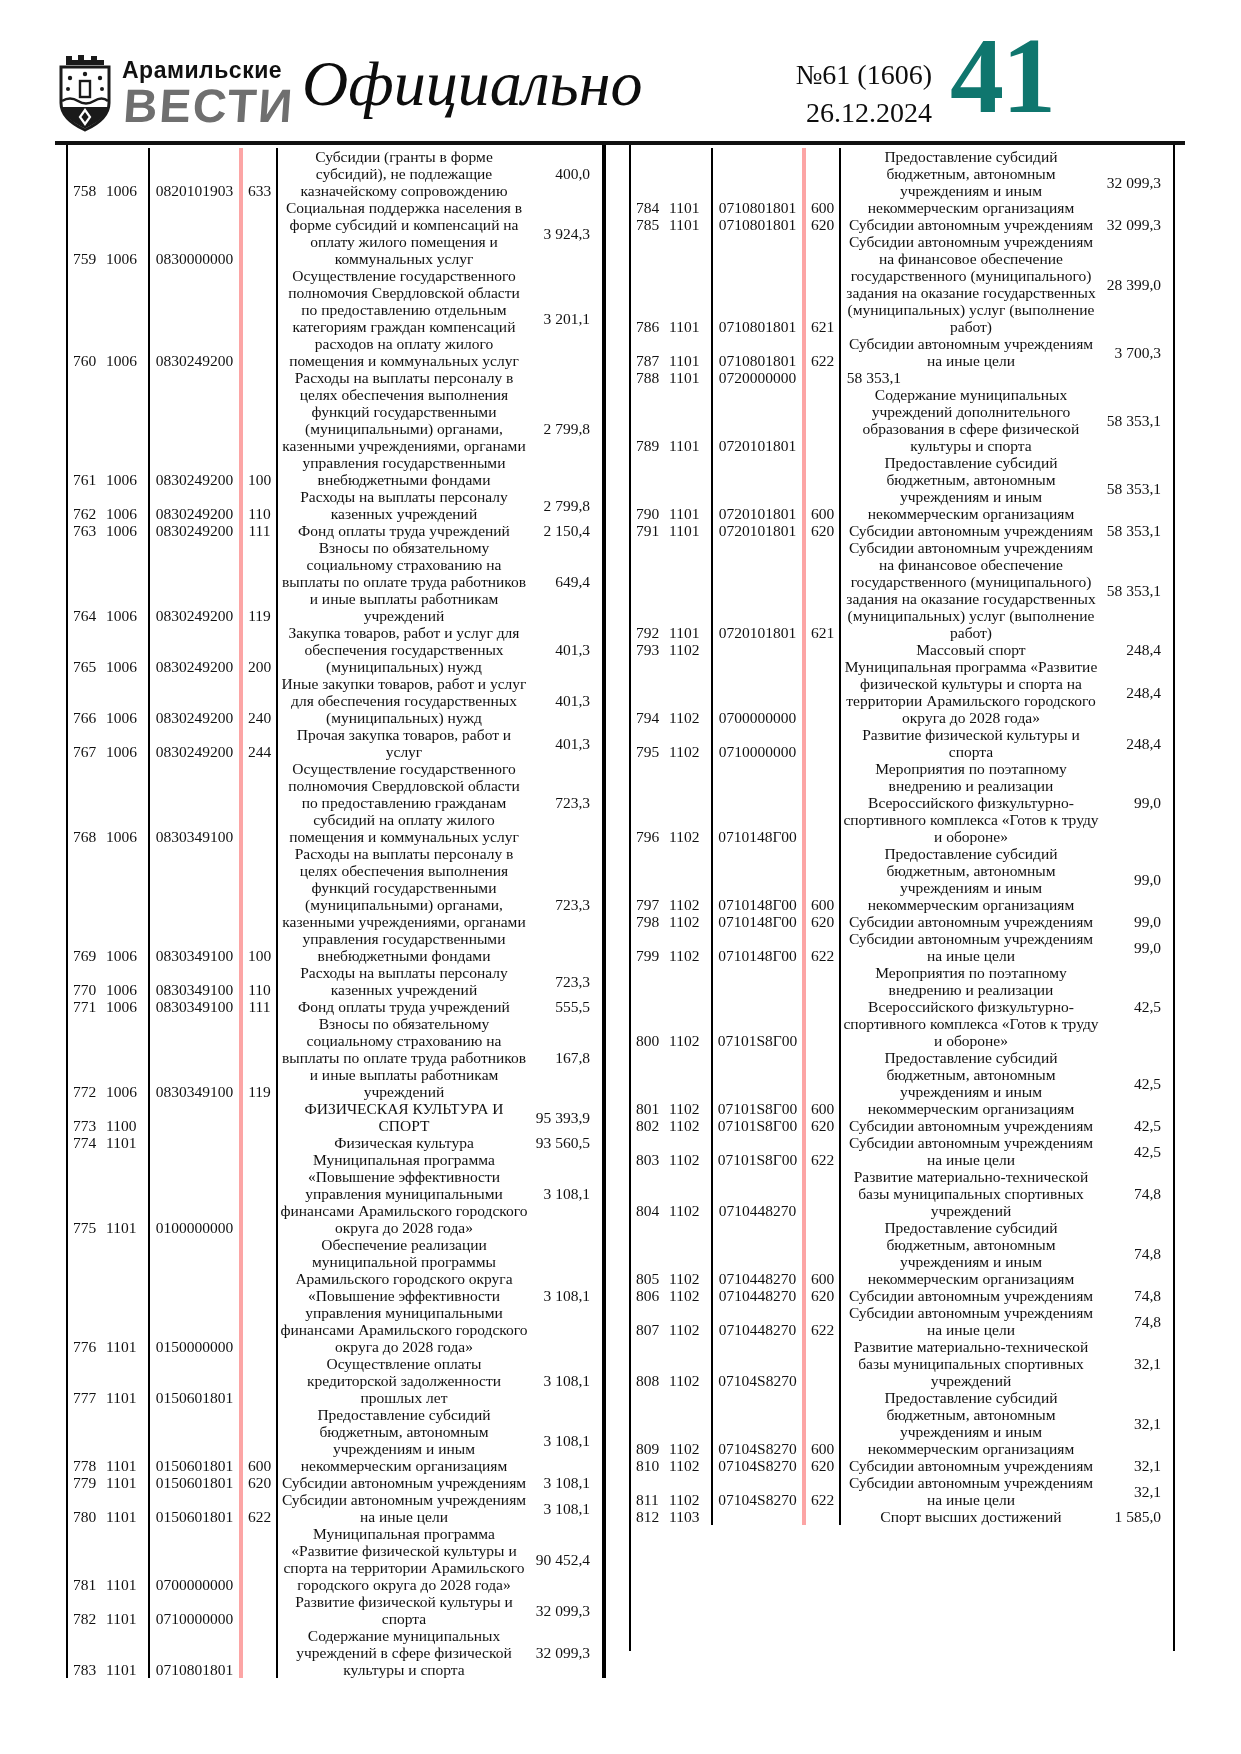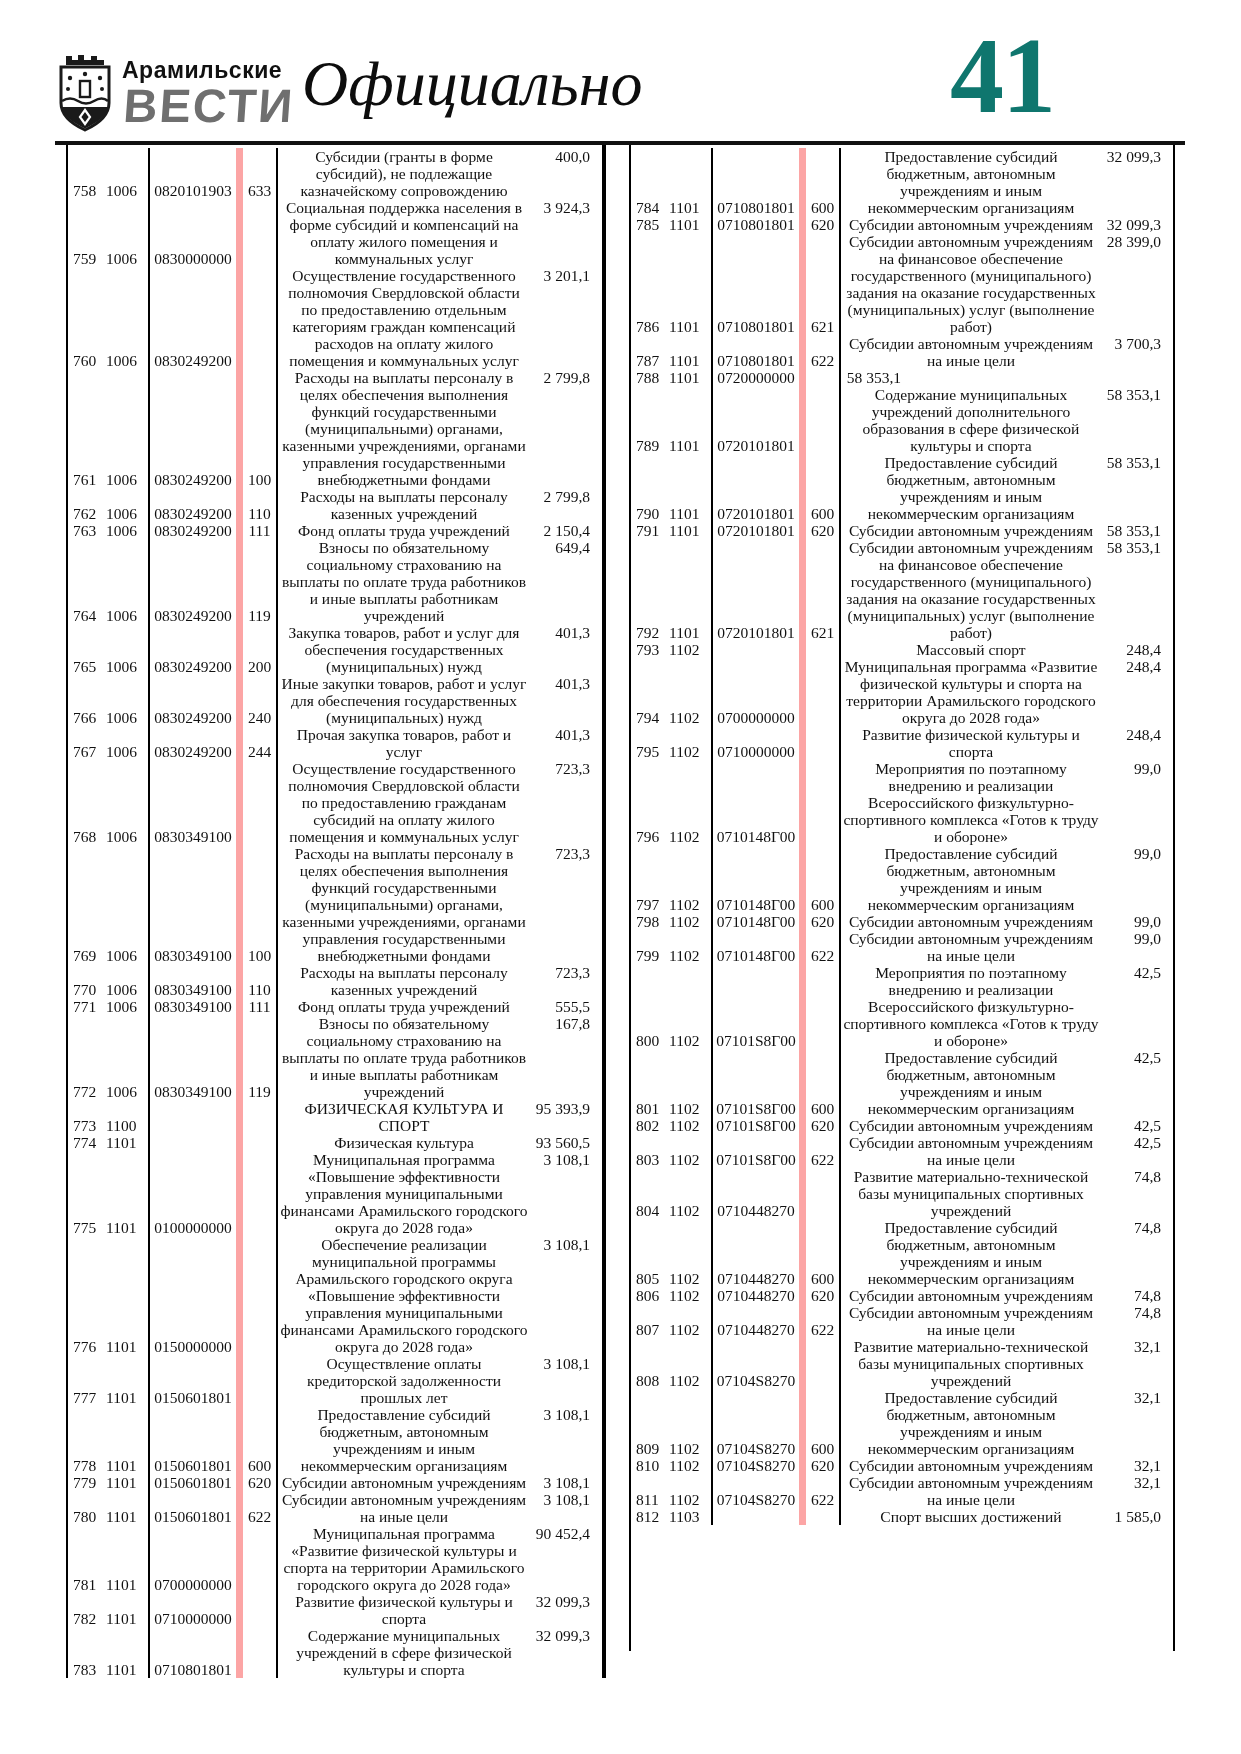--- a/index.html
+++ b/index.html
@@ -34,23 +34,23 @@
     position:absolute;top:145px;min-height:1506px;
     font-size:15.5px;line-height:17px;color:#111;
     padding-top:3px;box-sizing:border-box;
   }
   .t-left{left:66px;width:540px;border-left:2px solid #000;border-right:4px solid #000;}
   .t-right{left:629px;width:546px;border-left:2px solid #000;border-right:2px solid #000;}
   .row{display:flex;align-items:stretch;}
   .cell{display:flex;align-items:flex-end;box-sizing:border-box;}
   .c-numsec{width:80px;flex:none;}
   .c-numsec .num{display:inline-block;width:38px;padding-left:5px;box-sizing:border-box;}
-  .c-tar{width:95px;flex:none;justify-content:center;border-left:2px solid #000;border-right:7px solid #fca5a5;}
+  .c-tar{width:95px;flex:none;justify-content:center;border-left:2px solid #000;border-right:4px solid #fca5a5;}
   .c-exp{width:35px;flex:none;justify-content:center;border-right:2px solid #000;}
-  .c-namewrap{flex:1;display:flex;align-items:flex-start;min-width:0;}
+  .c-namewrap{flex:1;display:flex;align-items:center;min-width:0;}
   .c-name{flex:1;text-align:center;min-width:0;overflow-wrap:break-word;hyphens:auto;padding:0 2px;}
   .c-amt{width:72px;flex:none;text-align:right;padding-right:12px;box-sizing:border-box;white-space:nowrap;}
 </style>
 </head>
 <body>
 
 <div class="page">
 
   <div class="masthead">
     <svg class="crest" viewBox="0 0 54 82" xmlns="http://www.w3.org/2000/svg">
@@ -73,20 +73,24 @@
       <path d="M27 59 L32 66 L27 73 L22 66 Z" fill="none" stroke="#ffffff" stroke-width="2.2"></path>
     </svg>
     <div class="m-text">
       <div class="m-top">Арамильские</div>
       <div class="m-main">ВЕСТИ</div>
     </div>
   </div>
 
   <div class="section-title">Официально</div>
 
+  <div class="issue">
+    <div>№61 (1606)</div>
+    <div>26.12.2024</div>
+  </div>
 
   <div class="page-number">41</div>
 
   <div class="rule"></div>
 
   <section class="btable t-left" id="table-left">
       <div class="row">
         <div class="cell c-numsec">
           <span class="num">758</span>
           <span class="sec">1006</span>

